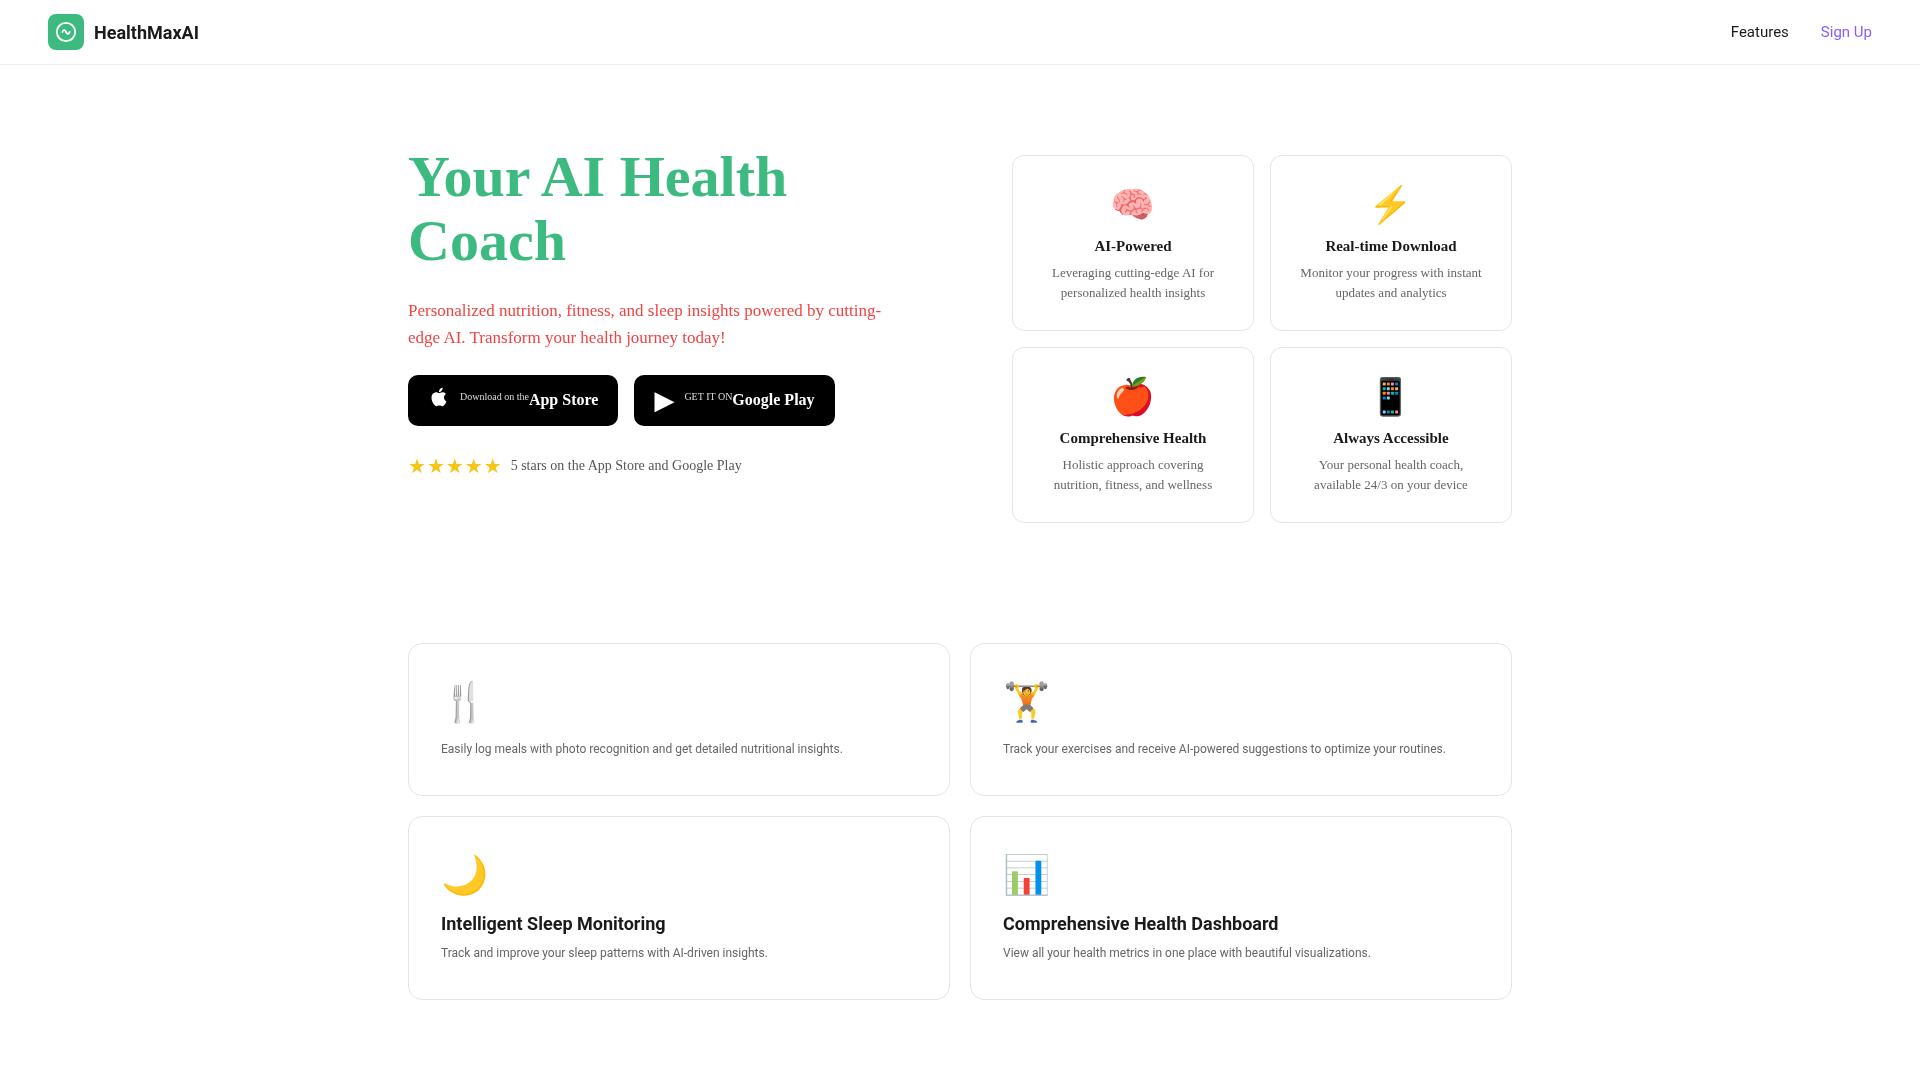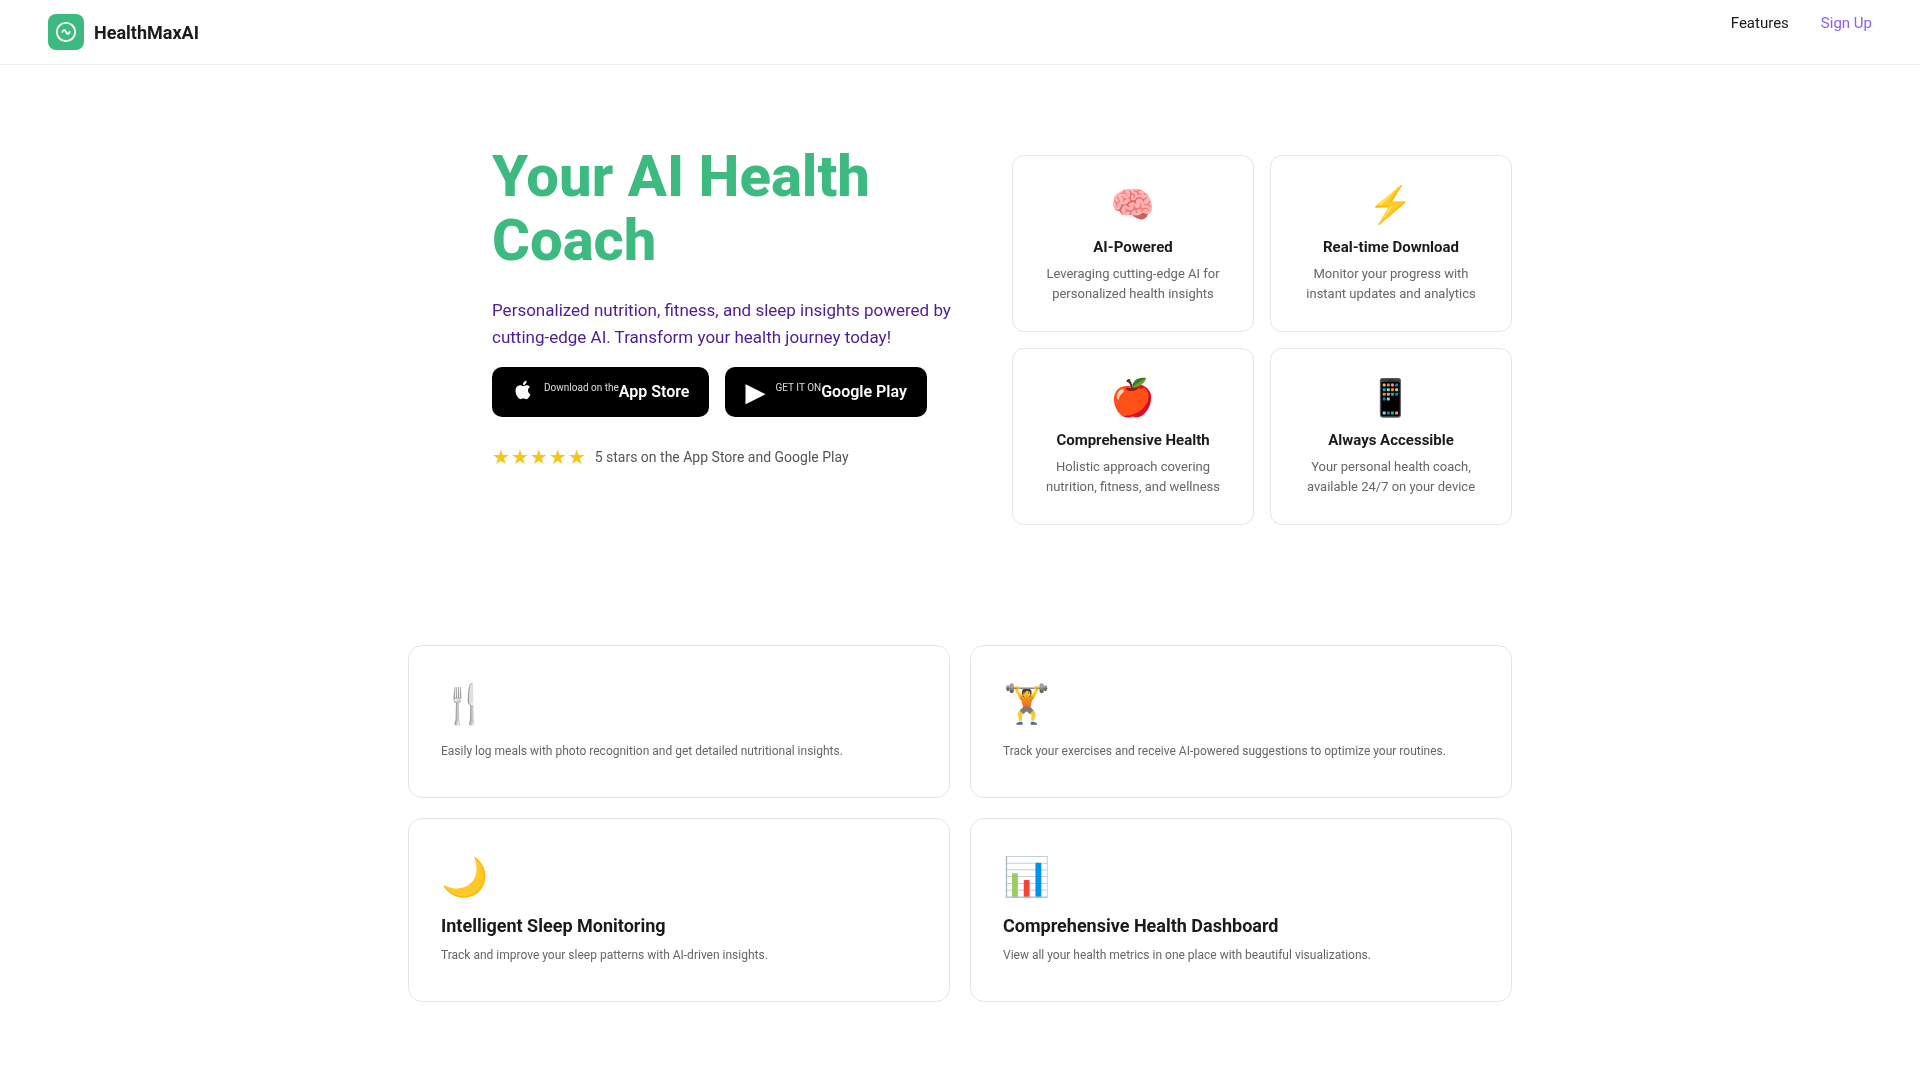--- a/index.html
+++ b/index.html
@@ -1,41 +1,41 @@
 <!DOCTYPE html>
 <html><head>
   <meta charset="utf-8">
   <style>
     * { margin: 0; padding: 0; box-sizing: border-box; }
     body { font-family: -apple-system, BlinkMacSystemFont, 'Segoe UI', Roboto, sans-serif; background: #fff; color: #1a1a1a; }
 
     
     nav {
-      display: flex; align-items: flex-start; justify-content: space-between;
+      display: flex; align-items: center; justify-content: space-between;
       padding: 14px 48px; border-bottom: 1px solid #eee;
     }
     .nav-logo { display: flex; align-items: center; gap: 10px; }
     .logo-icon {
       width: 36px; height: 36px; background: #3dba7f; border-radius: 8px;
       display: flex; align-items: center; justify-content: center;
     }
     .logo-icon svg { width: 22px; height: 22px; }
     .logo-text { font-size: 18px; font-weight: 700; color: #1a1a1a; }
     .nav-links { display: flex; align-items: center; gap: 32px; margin-left: 24px; }
     .nav-link { font-size: 15px; color: #1a1a1a; text-decoration: none; cursor: pointer; }
     .nav-signup { font-size: 15px; color: #8b5cf6; text-decoration: none; cursor: pointer; }
 
     
     .hero {
-      display: flex; align-items: flex-start; justify-content: flex-end;
-      padding: 80px 48px 60px 48px; max-width: 1200px; margin: 0 auto;
+      display: flex; align-items: flex-start; justify-content: space-between;
+      padding: 80px 48px 60px 48px; max-width: 1200px; margin: 0 auto; font-family: Liberation Serif, serif;
     }
     .hero-left { max-width: 520px; }
     .hero-title { font-size: 58px; font-weight: 800; color: #3dba7f; line-height: 1.1; margin-bottom: 24px; }
-    .hero-subtitle { font-size: 17px; color: #4c1d95; line-height: 1.6; margin-bottom: 16px; max-width: 480px; }
+    .hero-subtitle { font-size: 17px; color: #ef4444; line-height: 1.6; margin-bottom: 24px; max-width: 480px; }
     .store-buttons { display: flex; gap: 16px; margin-bottom: 28px; }
     .store-btn {
       display: flex; align-items: center; gap: 10px;
       background: #000; color: #fff; border-radius: 10px;
       padding: 10px 20px; cursor: pointer; text-decoration: none;
       min-width: 160px;
     }
     .store-btn-text { display: flex; flex-direction: row; }
     .store-btn-small { font-size: 10px; opacity: 0.85; }
     .store-btn-big { font-size: 16px; font-weight: 600; }
@@ -131,21 +131,21 @@
     <div class="feature-card-desc">Monitor your progress with instant updates and analytics</div>
   </div>
         <div class="feature-card">
     <span class="feature-card-icon">🍎</span>
     <div class="feature-card-title">Comprehensive Health</div>
     <div class="feature-card-desc">Holistic approach covering nutrition, fitness, and wellness</div>
   </div>
         <div class="feature-card">
     <span class="feature-card-icon">📱</span>
     <div class="feature-card-title">Always Accessible</div>
-    <div class="feature-card-desc">Your personal health coach, available 24/7 on your device</div>
+    <div class="feature-card-desc">Your personal health coach, available 24/3 on your device</div>
   </div>
       </div>
   </div>
 </div>
 
 <div class="features-outer">
   <div class="features-section">
     <div class="features-grid" id="features-grid">
         <div class="feat-card">
     <span class="feat-card-icon">🍴</span>

